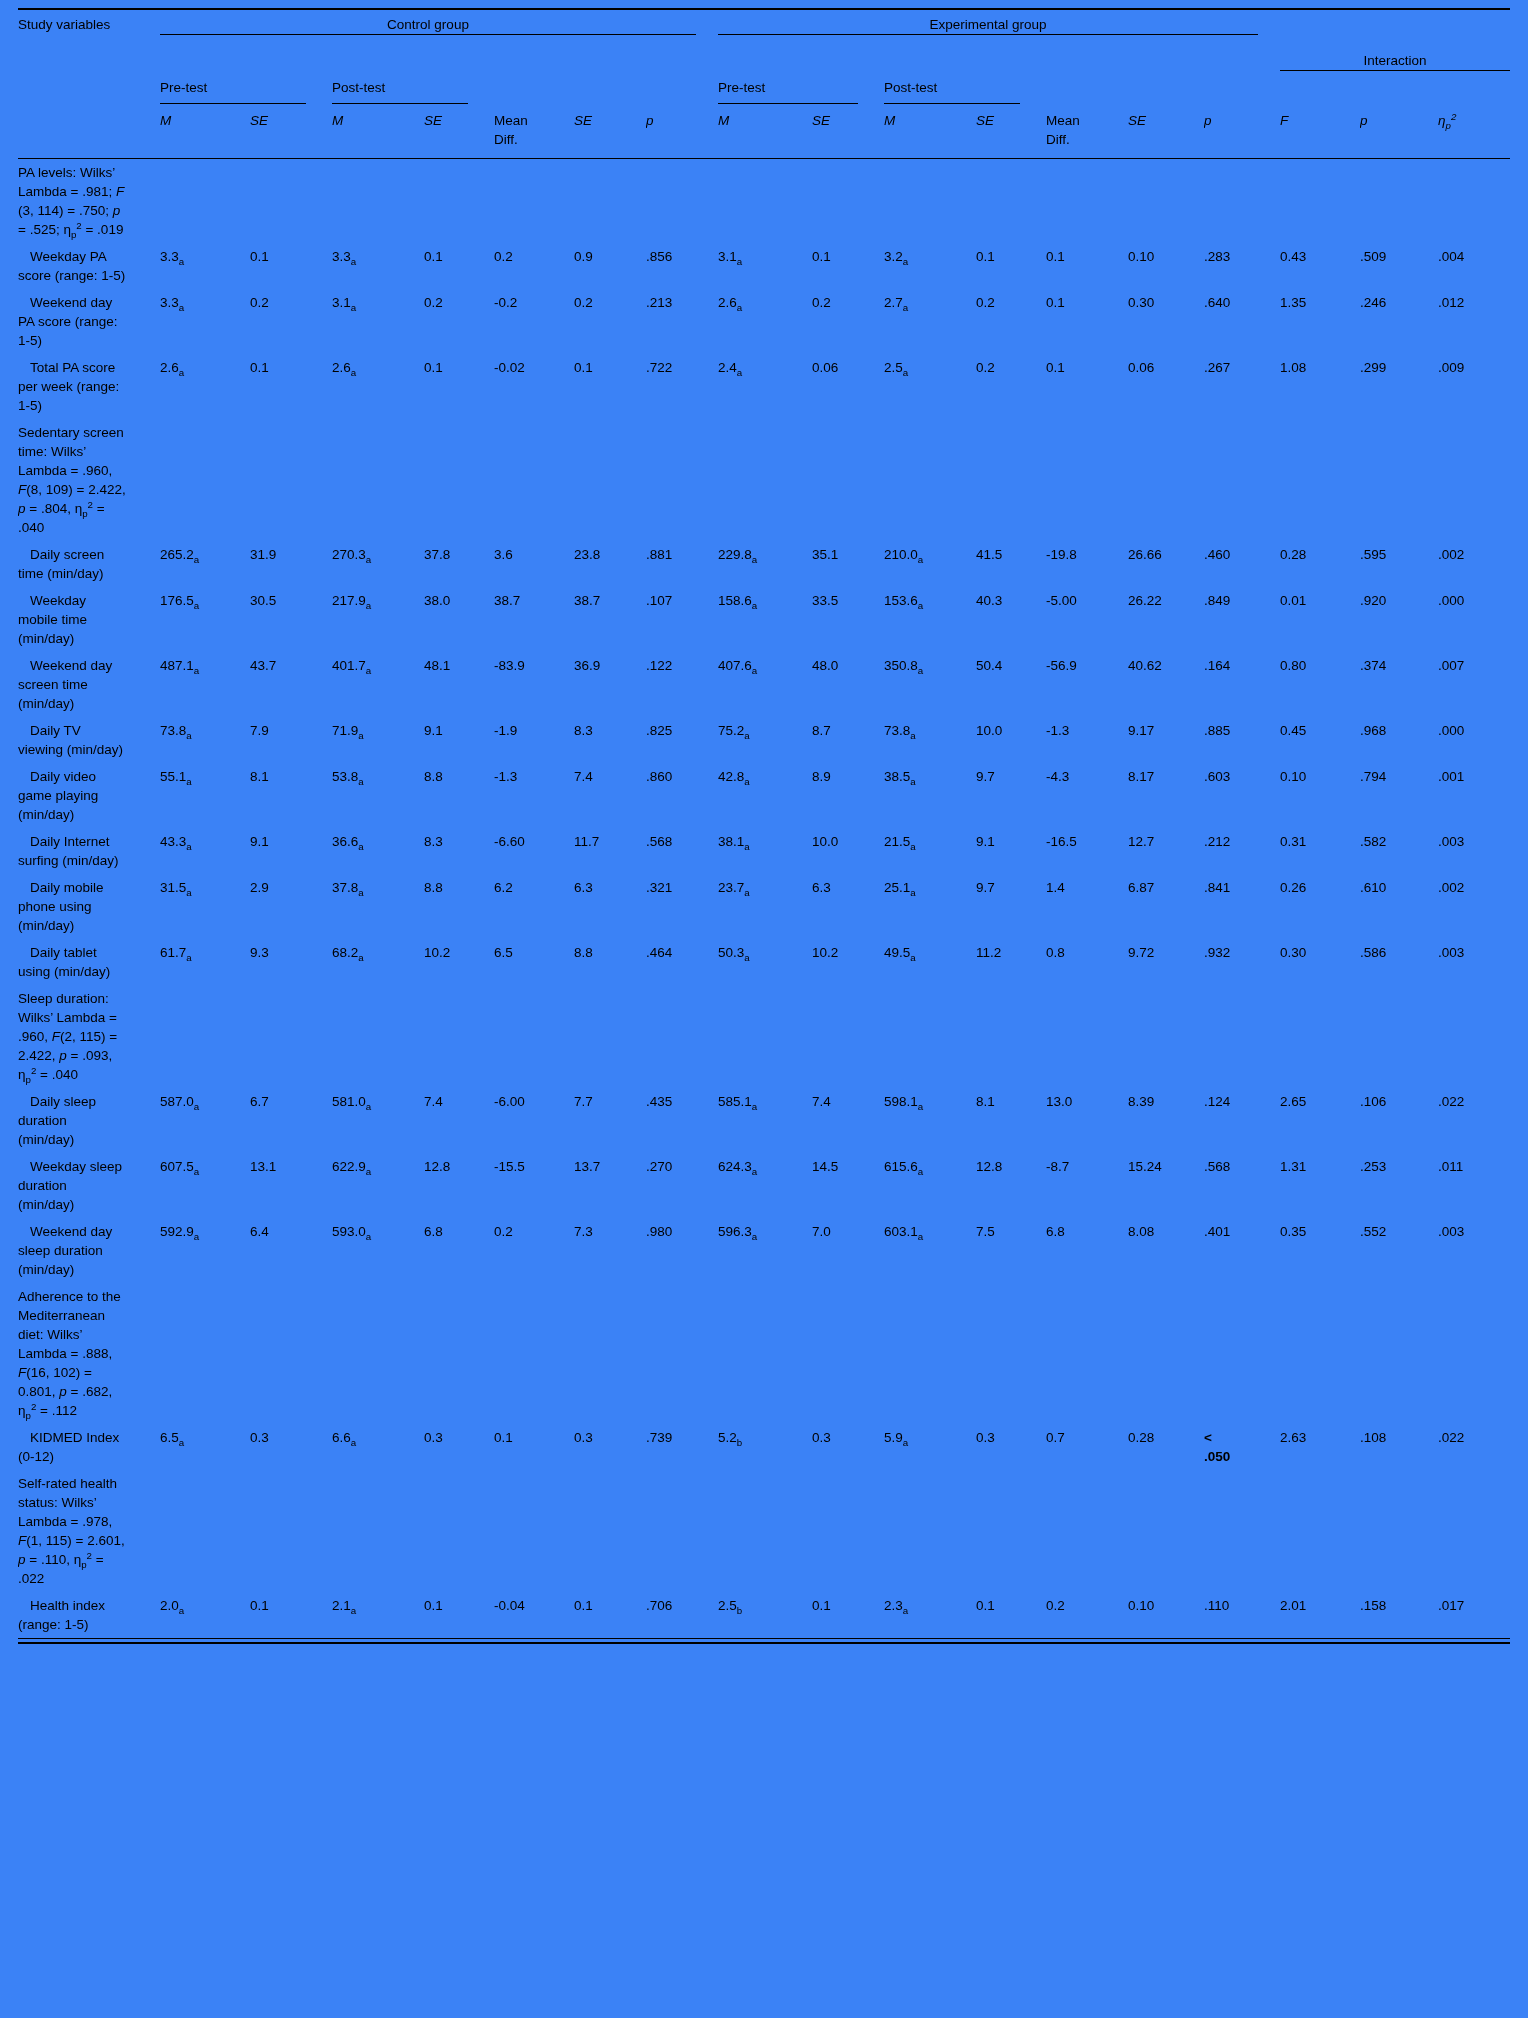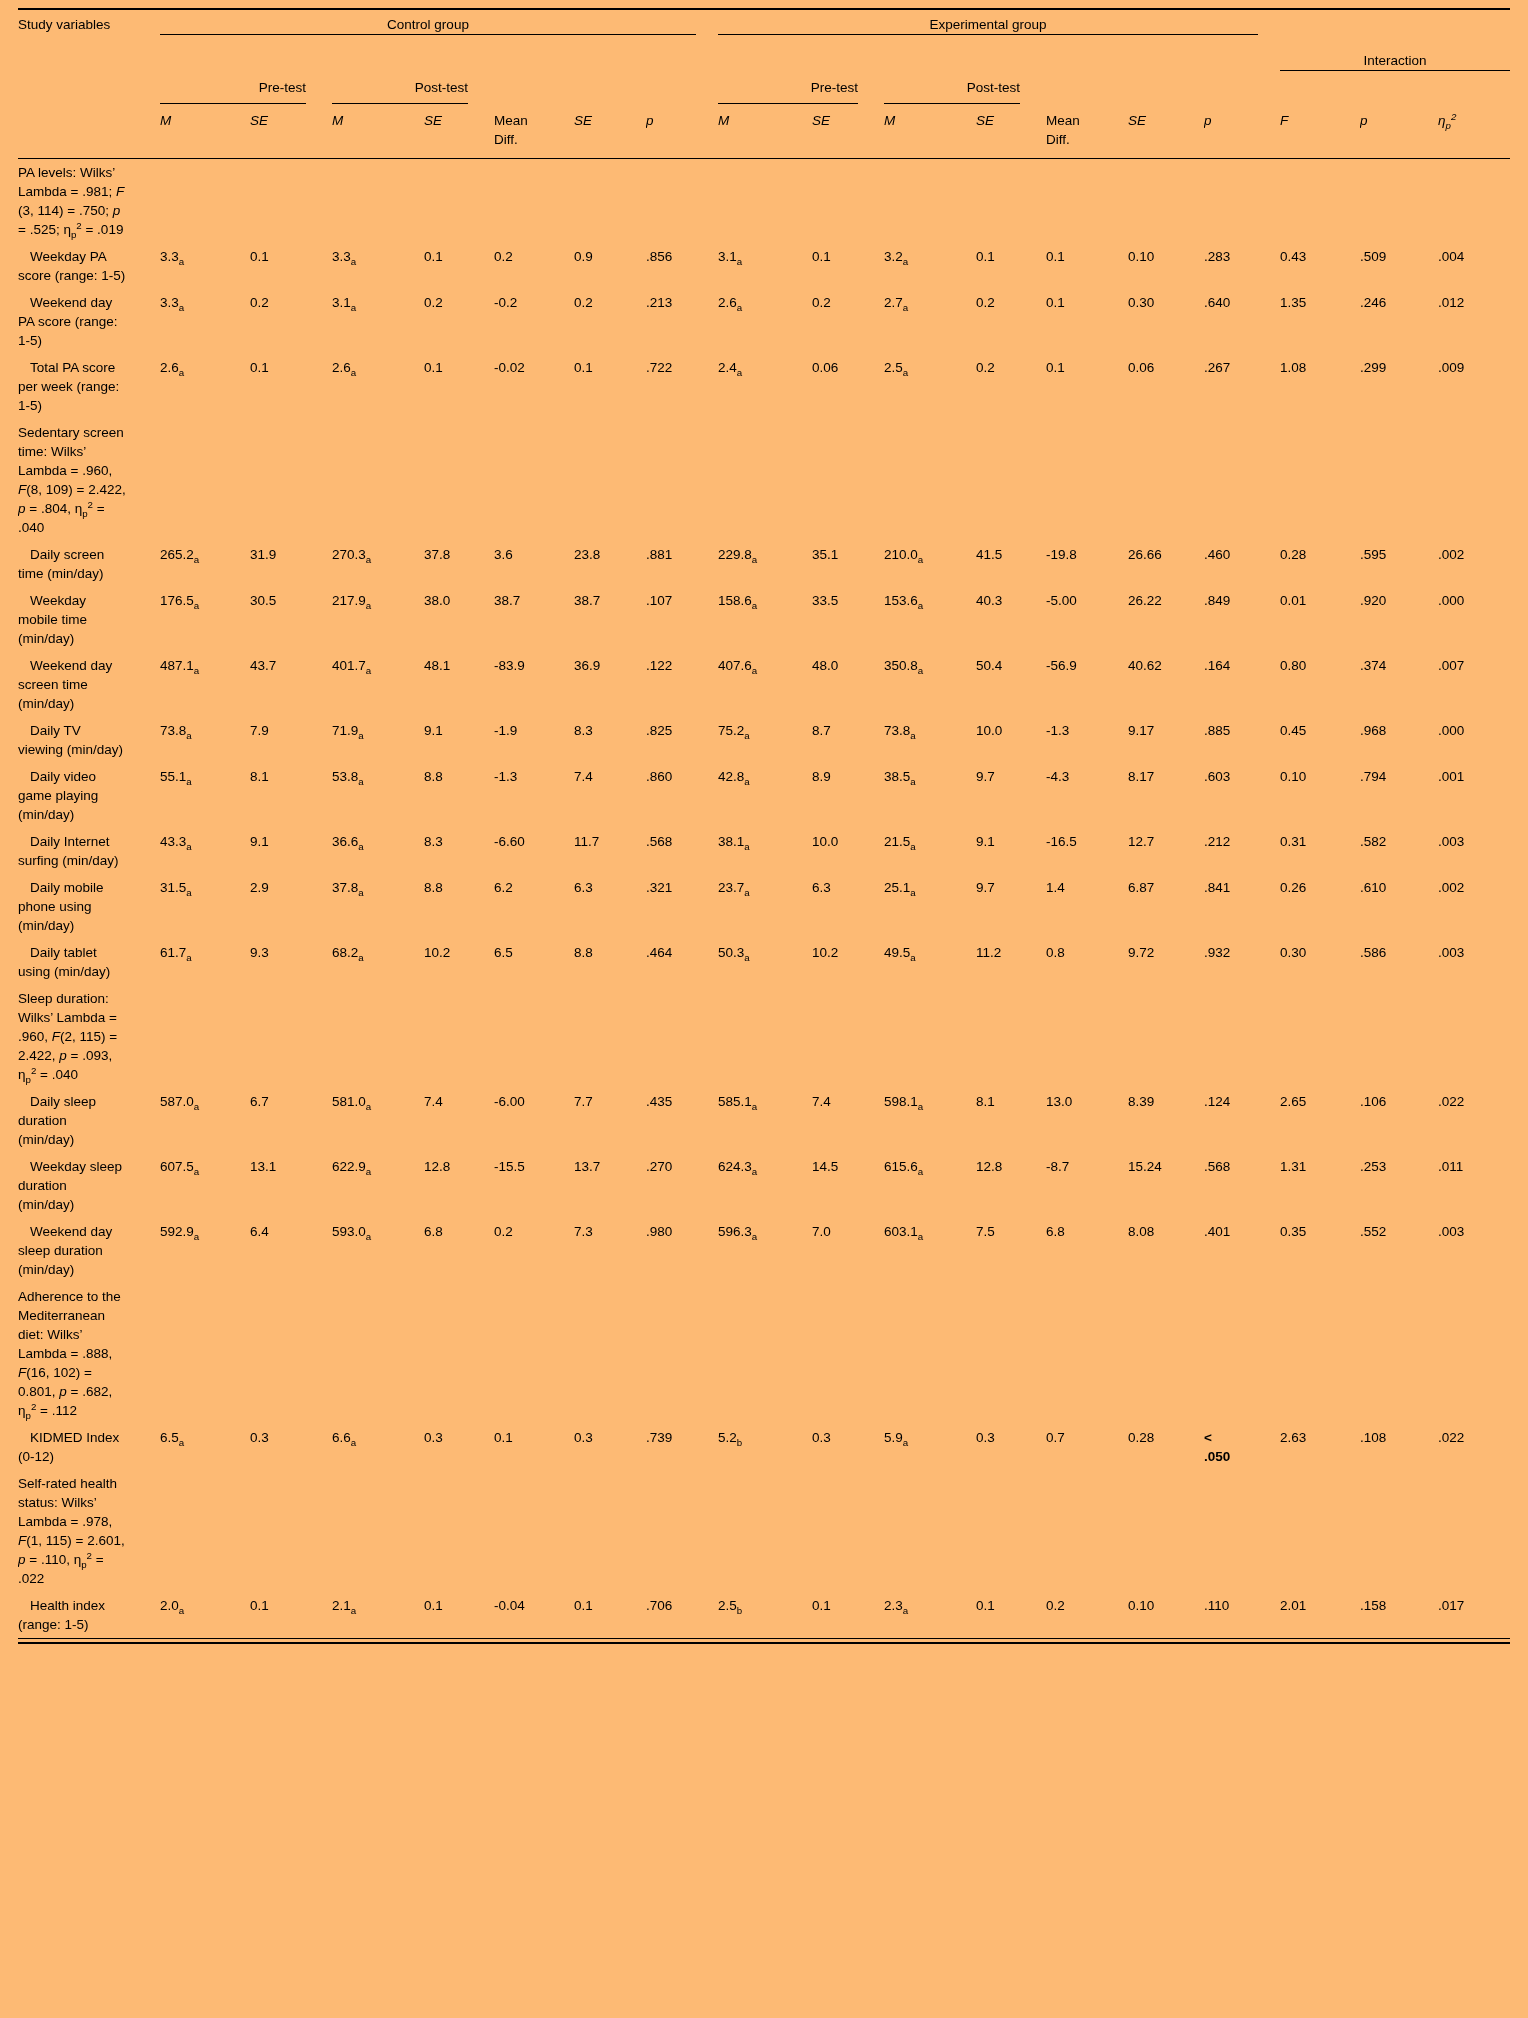--- a/index.html
+++ b/index.html
@@ -1,18 +1,18 @@
 <!DOCTYPE html>
 <html><head>
 <meta charset="utf-8">
 <style>
   * { box-sizing: border-box; }
   html, body { margin: 0; padding: 0; background: #ffffff; color: #000000; }
   body { font-family: "Liberation Sans", sans-serif; }
-  .page { width: 1528px; min-height: 2018px; padding: 8px 18px 14px 18px; background: #fdba74; }
+  .page { width: 1528px; min-height: 2018px; padding: 8px 18px 14px 18px; background: #3b82f6; }
 
   table.results {
     border-collapse: collapse;
     table-layout: fixed;
     width: 1492px;
     border-top: 2px solid #000;
     border-bottom: 1px solid #000;
     font-size: 13.5px;
     line-height: 19px;
   }
@@ -21,21 +21,21 @@
     vertical-align: top;
     font-weight: normal;
     white-space: pre-line;
     word-wrap: break-word;
     overflow: hidden;
   }
   thead th { padding: 6px 4px 0 0; }
   th.grp { padding: 5px 0 0 0; }
   .glab { text-align: center; border-bottom: 1px solid #000; padding-bottom: 0; margin-right: 22px; }
   th.grp:last-child .glab { margin-right: 0; margin-top: 36px; }
-  th.sub { padding: 7px 4px 0 0; text-align: right; }
+  th.sub { padding: 7px 4px 0 0; }
   .slab { border-bottom: 1px solid #000; padding-bottom: 6px; margin-right: 22px; display: block; }
   th.colh { padding: 7px 6px 9px 0; border-bottom: 1px solid #000; }
   th.label-head { border-bottom: 1px solid #000; padding: 5px 30px 0 0; vertical-align: top; }
   tbody td { padding: 4px 6px 4px 0; }
   td.lbl { padding-right: 34px; }
   td.row-label { text-indent: 12px; }
   i { font-style: italic; }
   b { font-weight: bold; }
   sub, sup { line-height: 0; font-size: 0.72em; }
   .final-rule { width: 1492px; height: 0; border-top: 2px solid #000; margin-top: 3px; }

